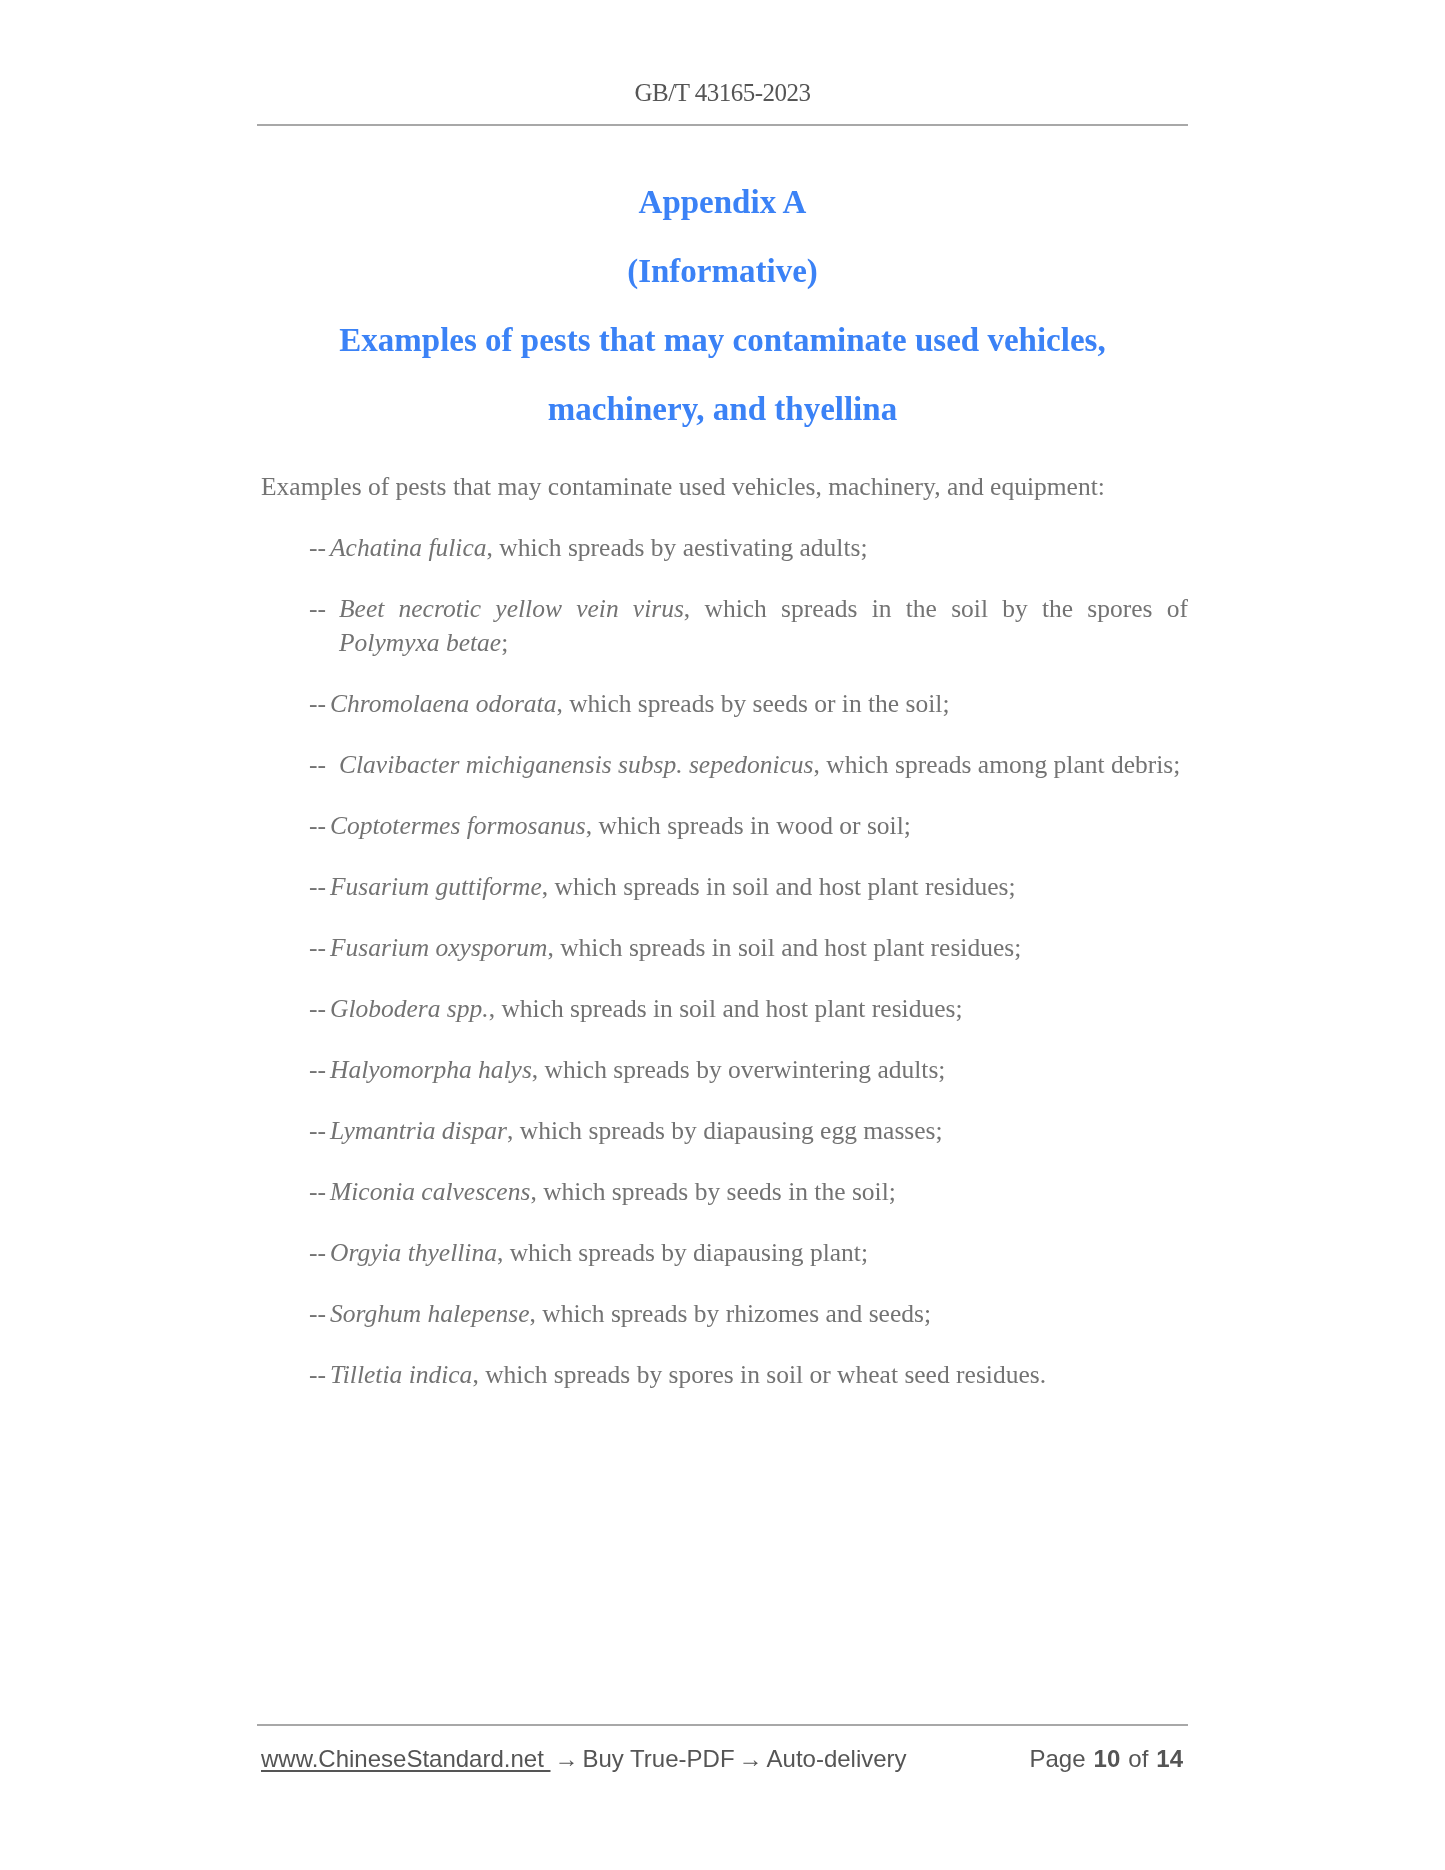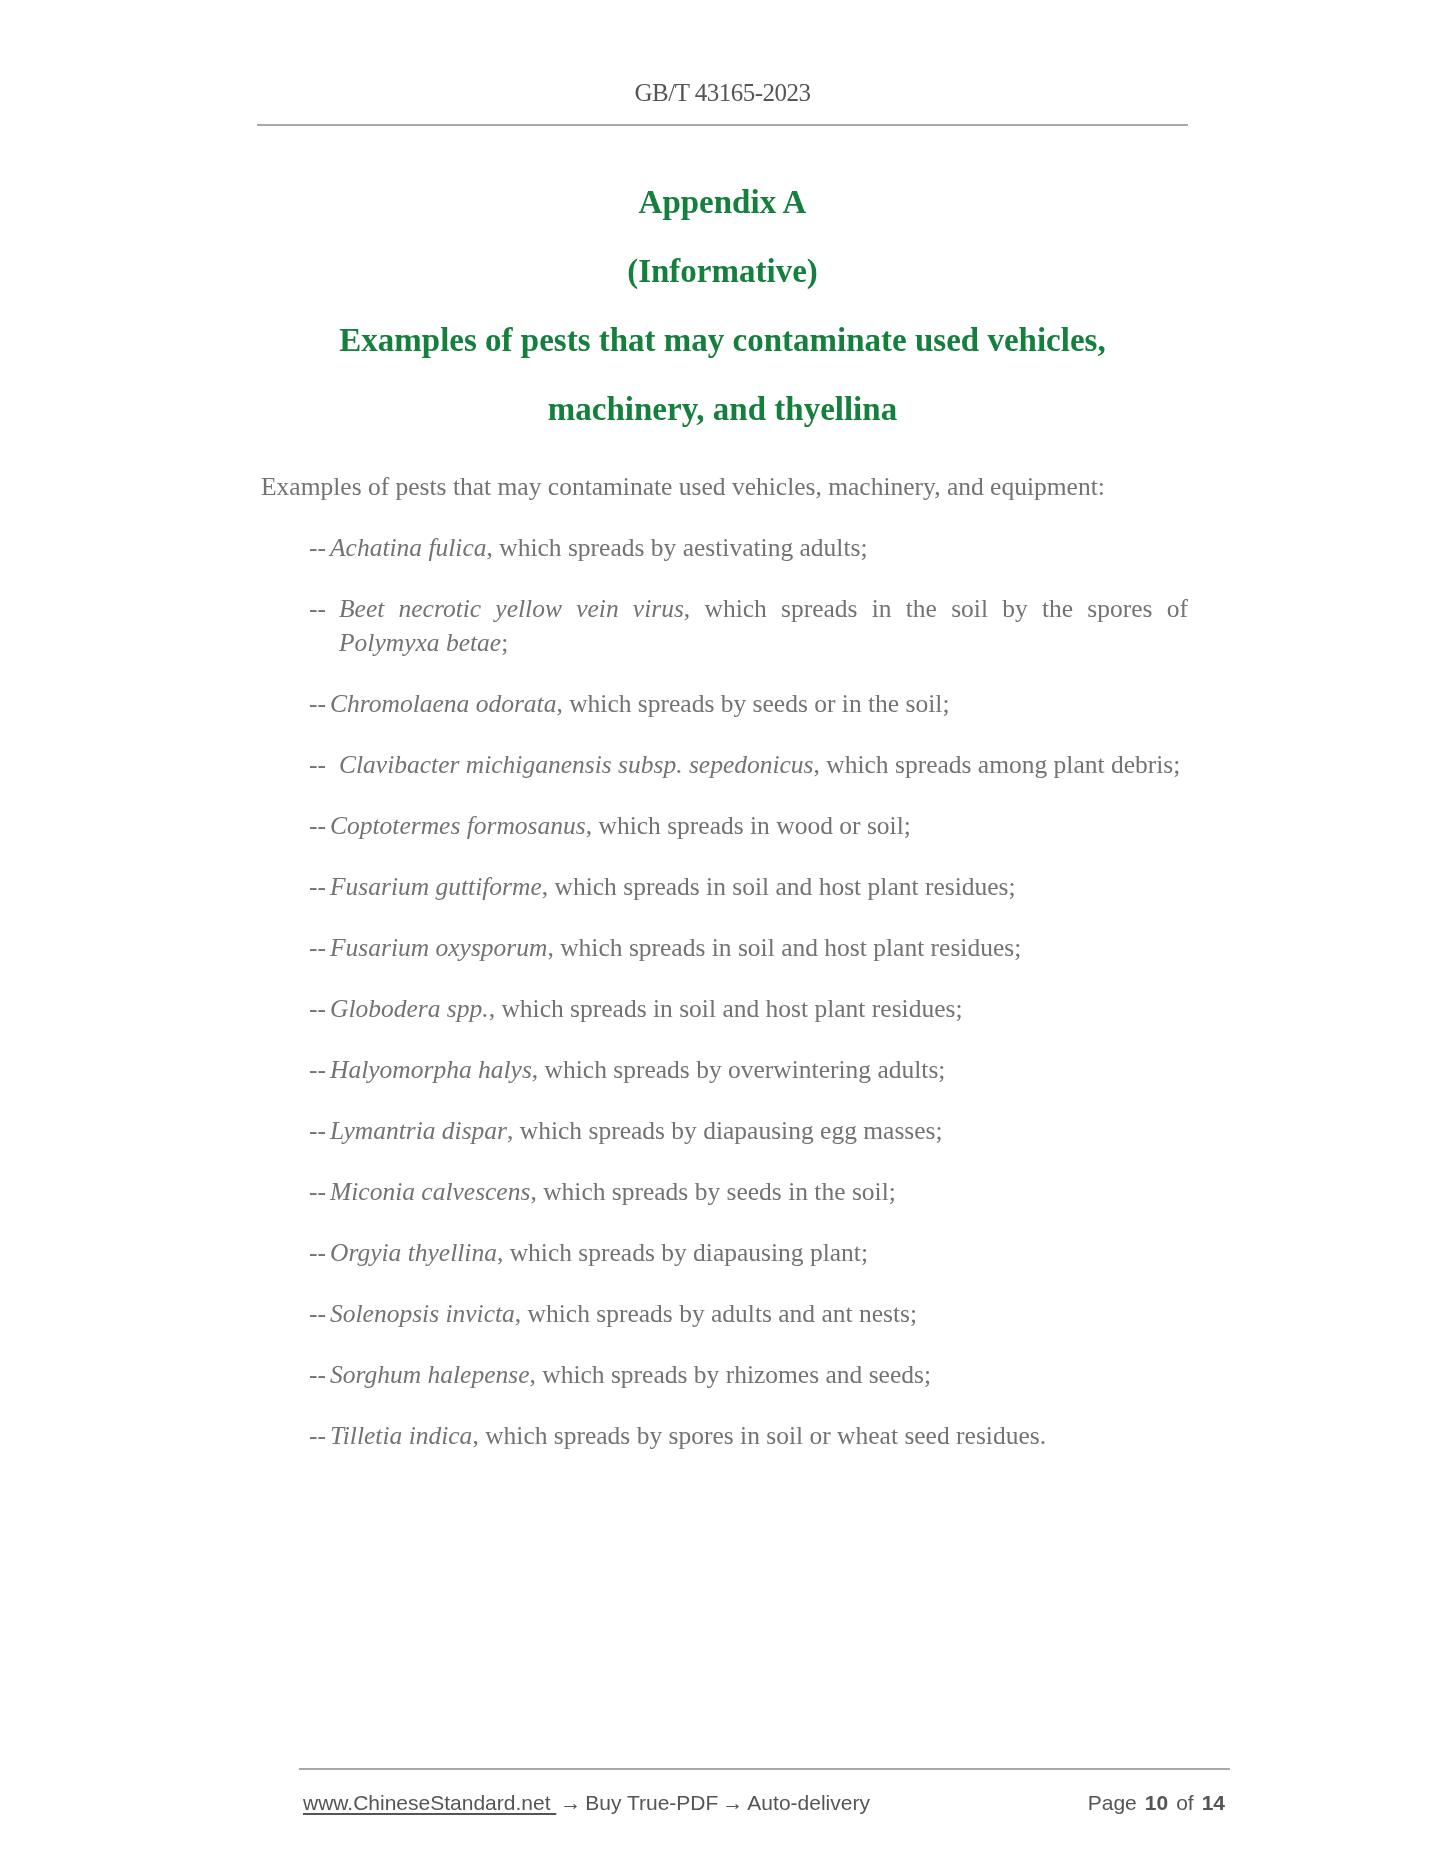--- a/index.html
+++ b/index.html
@@ -42,21 +42,21 @@
       background: #a8a8a8;
     }
     .title-block {
       position: absolute;
       left: 257px;
       width: 931px;
       top: 180px;
       text-align: center;
       font-weight: bold;
       font-size: 33px;
-      color: #15803d;
+      color: #3b82f6;
     }
     .title-line {
       height: 69px;
       line-height: 44px;
       white-space: nowrap;
     }
     .content {
       position: absolute;
       left: 261px;
       top: 470px;
@@ -95,27 +95,26 @@
       position: static;
       margin-left: -24px;
       margin-right: 4px;
     }
     .species {
       font-style: italic;
     }
     .page-footer {
       position: absolute;
       left: 257px;
-      top: 1768px;
+      top: 1724px;
       width: 931px;
       height: 60px;
       font-family: "Liberation Sans", "DejaVu Sans", sans-serif;
       color: #555555;
-      font-size: 21px;
-      margin-left: 42px;
+      font-size: 24px;
     }
     .footer-rule {
       position: absolute;
       left: 0;
       top: 0;
       width: 931px;
       height: 2px;
       background: #a8a8a8;
     }
     .footer-left {
@@ -185,21 +184,20 @@
 
     <li class="pest-item single"><span class="dash">--</span><span class="species">Halyomorpha halys</span><span>, which spreads by overwintering adults;</span></li>
 
     <li class="pest-item single"><span class="dash">--</span><span class="species">Lymantria dispar</span><span>, which spreads by diapausing egg masses;</span></li>
 
     <li class="pest-item single"><span class="dash">--</span><span class="species">Miconia calvescens</span><span>, which spreads by seeds in the soil;</span></li>
 
     <li class="pest-item single"><span class="dash">--</span><span class="species">Orgyia thyellina</span><span>, which spreads by diapausing plant;</span></li>
 
 
-    <li class="pest-item single"><span class="dash">--</span><span class="species">Solenopsis invicta</span><span>, which spreads by adults and ant nests;</span></li>
 
     <li class="pest-item single"><span class="dash">--</span><span class="species">Sorghum halepense</span><span>, which spreads by rhizomes and seeds;</span></li>
 
     <li class="pest-item single"><span class="dash">--</span><span class="species">Tilletia indica</span><span>, which spreads by spores in soil or wheat seed residues.</span></li>
   </ul>
 </div>
 
 <div class="page-footer">
   <div class="footer-rule"></div>
   <div class="footer-left">

